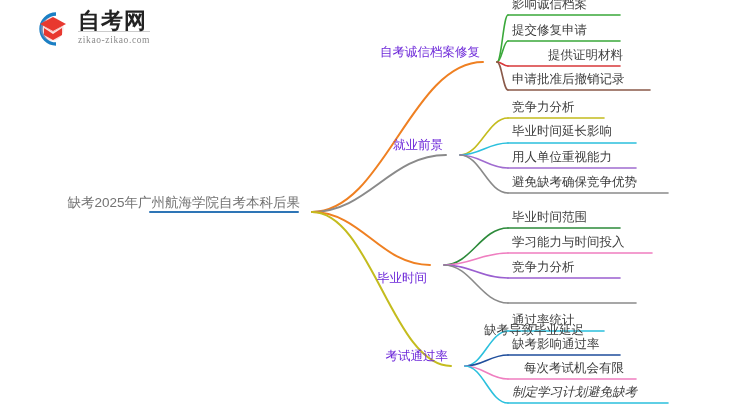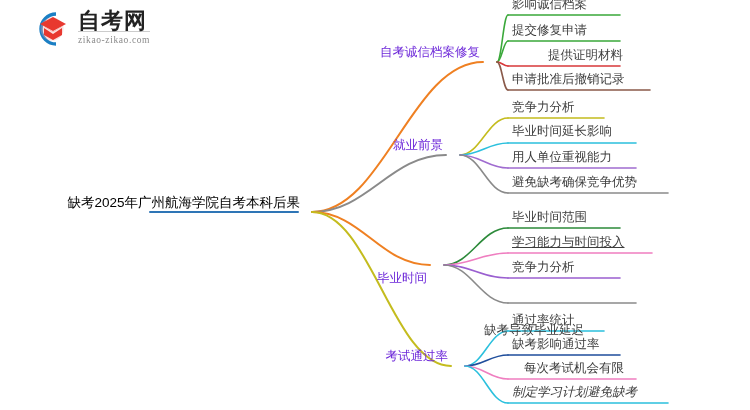--- a/index.html
+++ b/index.html
@@ -72,21 +72,21 @@
     box-sizing: border-box;
   }
   .label {
     position: absolute;
     white-space: nowrap;
     color: #3b3b3b;
     line-height: 1;
   }
   .root-label {
     font-size: 13.5px;
-    color: #000000;
+    color: #737373;
   }
   .branch-label {
     font-size: 12.5px;
     color: #6d28d9;
   }
   .leaf-label {
     font-size: 12.5px;
     color: #3d3d3d;
   }
 </style>
@@ -162,21 +162,21 @@
       <div class="label leaf-label" style="top: 73px; left: 512px;">申请批准后撤销记录</div>
       <div class="label branch-label" style="top: 139px; left: 393px;">就业前景</div>
       <div class="node-circle" style="left: 446.5px; top: 148.5px; border-color: rgb(138, 138, 138);"></div>
       <div class="label leaf-label" style="top: 101px; left: 512px;">竞争力分析</div>
       <div class="label leaf-label" style="top: 125px; left: 512px;">毕业时间延长影响</div>
       <div class="label leaf-label" style="top: 151px; left: 512px;">用人单位重视能力</div>
       <div class="label leaf-label" style="top: 176px; left: 512px;">避免缺考确保竞争优势</div>
       <div class="label branch-label" style="top: 233px; left: 377px; margin-top: 39px;">毕业时间</div>
       <div class="node-circle" style="left: 430.5px; top: 258.5px; border-color: rgb(239, 128, 34);"></div>
       <div class="label leaf-label" style="top: 211px; left: 512px;">毕业时间范围</div>
-      <div class="label leaf-label" style="top: 236px; left: 512px; text-decoration: underline;">学习能力与时间投入</div>
+      <div class="label leaf-label" style="top: 236px; left: 512px;">学习能力与时间投入</div>
       <div class="label leaf-label" style="top: 261px; left: 512px;">竞争力分析</div>
       <div class="label leaf-label" style="top: 286px; left: 484px; margin-top: 38px;">缺考导致毕业延迟</div>
       <div class="label branch-label" style="top: 350px; left: 385.5px;">考试通过率</div>
       <div class="node-circle" style="left: 451.5px; top: 359.5px; border-color: rgb(196, 188, 30);"></div>
       <div class="label leaf-label" style="top: 314px; left: 512px;">通过率统计</div>
       <div class="label leaf-label" style="top: 338px; left: 512px;">缺考影响通过率</div>
       <div class="label leaf-label" style="top: 362px; left: 512px; margin-left: 12px;">每次考试机会有限</div>
       <div class="label leaf-label" style="top: 386px; left: 512px; font-style: italic;">制定学习计划避免缺考</div>
     </div>
 </div>

